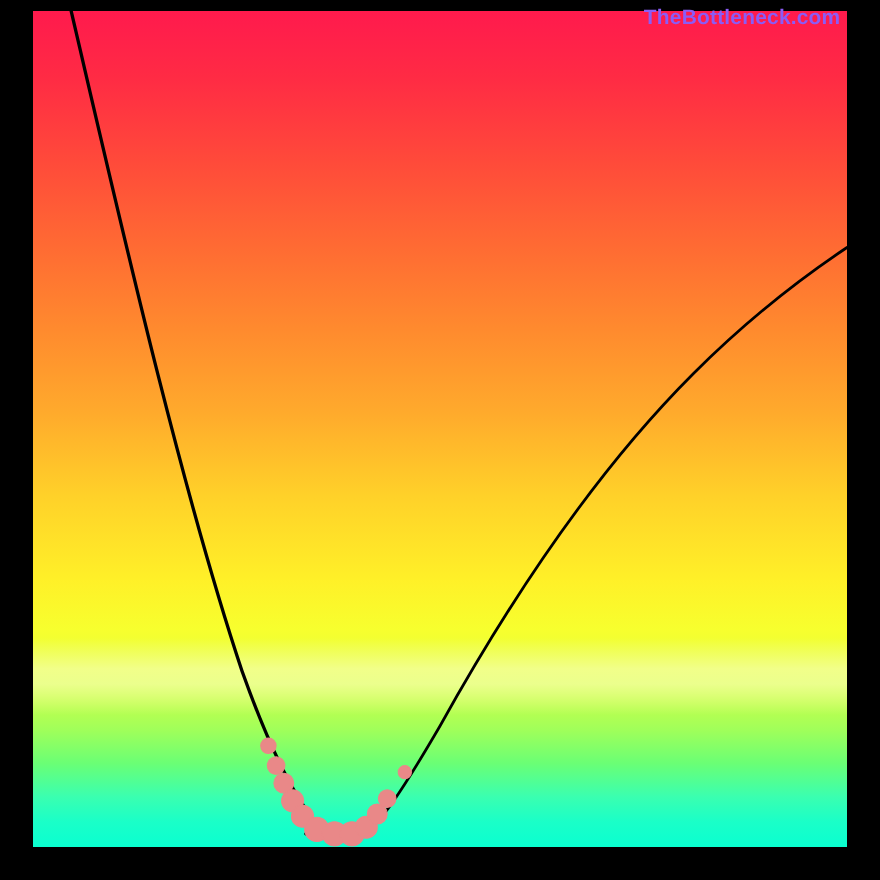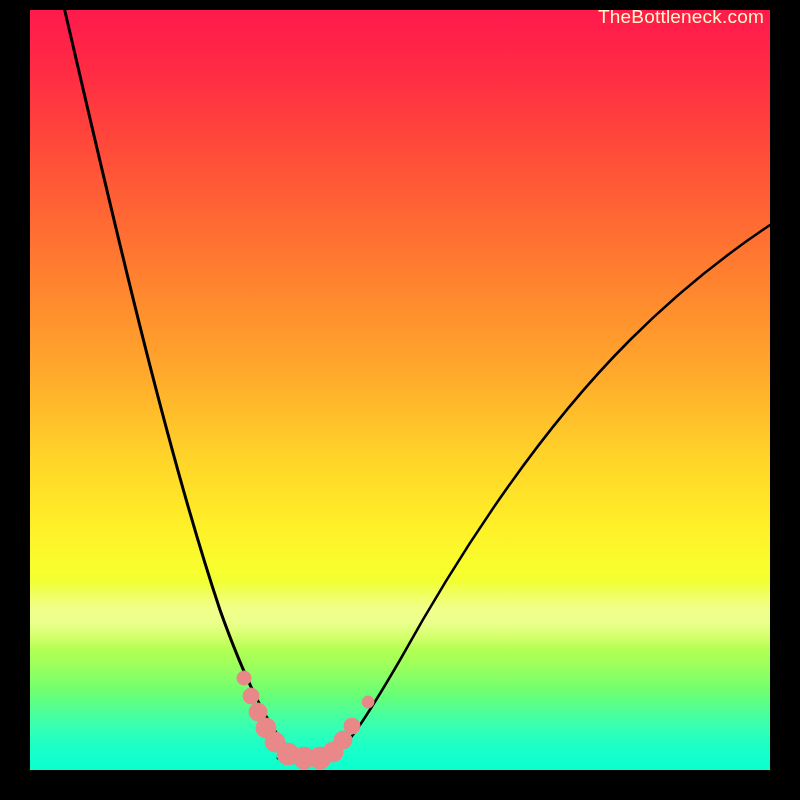--- a/index.html
+++ b/index.html
@@ -53,24 +53,24 @@
       rgba(255,255,180,0.0) 0%,
       rgba(255,255,200,0.55) 40%,
       rgba(255,255,200,0.55) 60%,
       rgba(255,255,180,0.0) 100%);
     pointer-events: none;
   }
   .watermark {
     position: absolute;
     top: 6px;
     right: 36px;
-    color: #fef9c3;
+    color: #8b5cf6;
     font-size: 19px;
     letter-spacing: 0.2px;
-    font-weight: 400;
+    font-weight: 700;
     user-select: none;
     margin-left: 24px;
   }
   svg.curves {
     position: absolute;
     left: 0; top: 0;
     width: 100%;
     height: 100%;
     pointer-events: none;
   }

